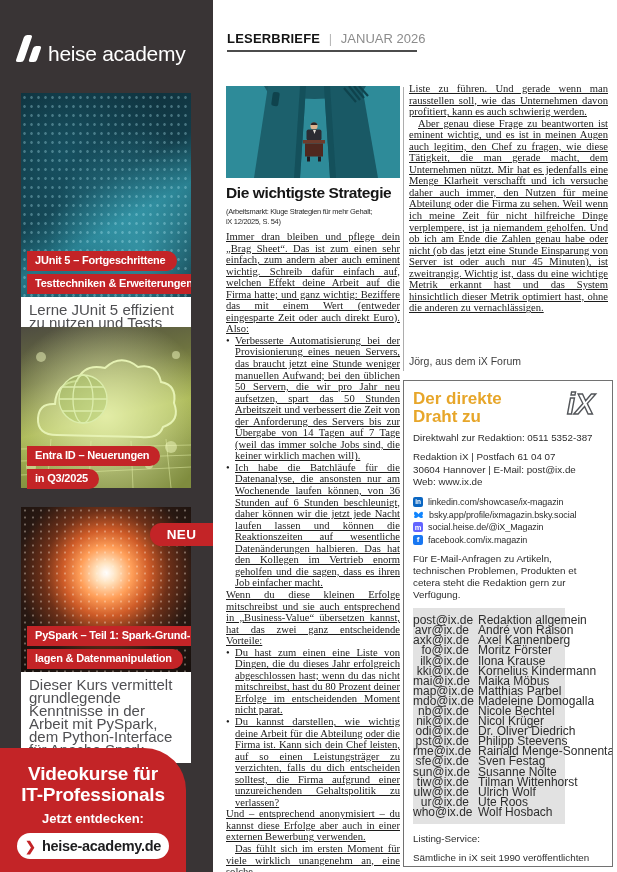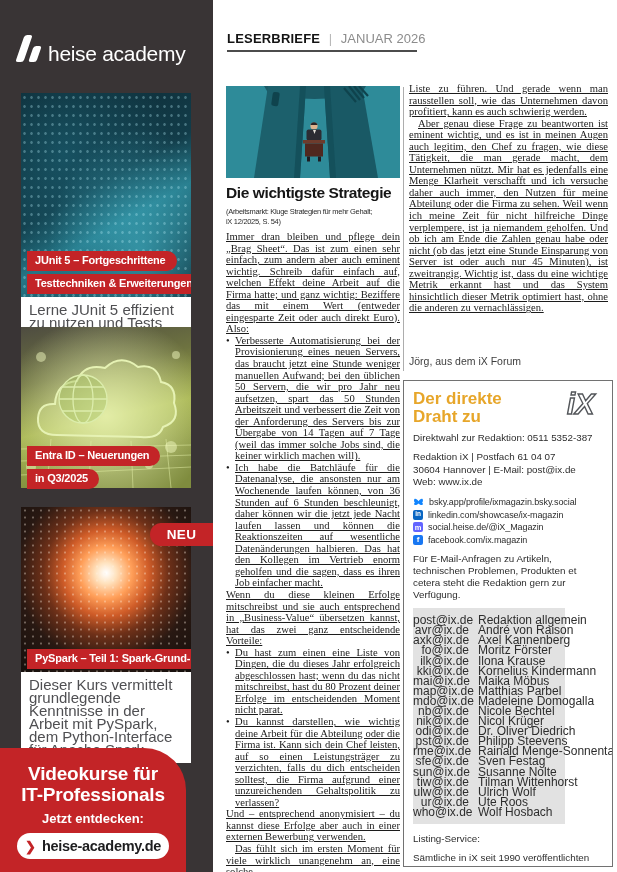--- a/index.html
+++ b/index.html
@@ -161,20 +161,21 @@
           <span class="ribbon">in Q3/2025</span>
         </div>
       </div>
     </div>
 
     <div class="card c3">
       <div class="card-img">
         <div class="dots"></div>
         <div class="ribbons">
           <span class="ribbon">PySpark – Teil 1: Spark-Grund-</span>
+          <span class="ribbon">lagen &amp; Datenmanipulation</span>
         </div>
       </div>
       <div class="caption">Dieser Kurs vermittelt grundlegende Kenntnisse in der Arbeit mit PySpark, dem Python-Interface für Apache Spark.</div>
     </div>
 
     <div class="neu">NEU</div>
 
     <div class="side-footer">
       <div class="sf-h">
         <div>Videokurse für</div>
@@ -261,30 +262,30 @@
     <div class="cb-phone">Direktwahl zur Redaktion: 0511 5352-387</div>
 
     <div class="cb-addr">
       <div>Redaktion iX | Postfach 61 04 07</div>
       <div>30604 Hannover | E-Mail: post@ix.de</div>
       <div>Web: www.ix.de</div>
     </div>
 
     <div class="cb-social">
       <div class="cb-srow">
+        <span class="icon11 ic-li">in</span>
+        <span>linkedin.com/showcase/ix-magazin</span>
+      </div>
+      <div class="cb-srow">
         <svg width="11" height="10" viewBox="0 0 12 11">
           <path d="M6 4.8C4.9 2.6 2.7 1.4 1.6 2.1 0.7 2.7 1 5.3 2.1 6.4 1.2 6.6 0.9 7.6 1.5 8.4 2.2 9.3 3.9 9 6 7.2 8.1 9 9.8 9.3 10.5 8.4 11.1 7.6 10.8 6.6 9.9 6.4 11 5.3 11.3 2.7 10.4 2.1 9.3 1.4 7.1 2.6 6 4.8Z" fill="#1185fe"></path>
         </svg>
         <span>bsky.app/profile/ixmagazin.bsky.social</span>
       </div>
       <div class="cb-srow">
-        <span class="icon11 ic-li">in</span>
-        <span>linkedin.com/showcase/ix-magazin</span>
-      </div>
-      <div class="cb-srow">
         <span class="icon11 ic-ms">m</span>
         <span>social.heise.de/@iX_Magazin</span>
       </div>
       <div class="cb-srow">
         <span class="icon11 ic-fb">f</span>
         <span>facebook.com/ix.magazin</span>
       </div>
     </div>
 
     <div class="cb-note">Für E-Mail-Anfragen zu Artikeln, technischen Problemen, Produkten et cetera steht die Redaktion gern zur Verfügung.</div>

